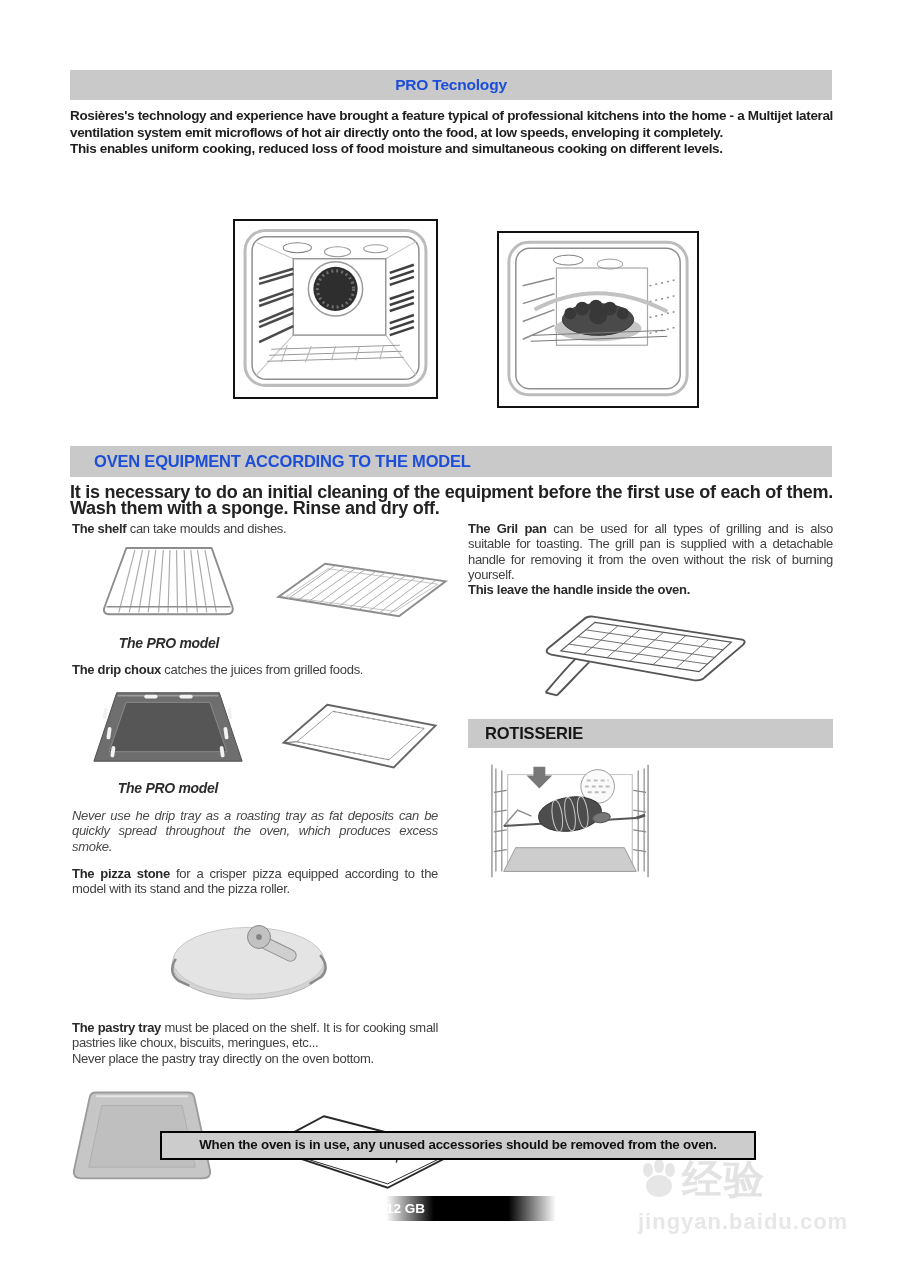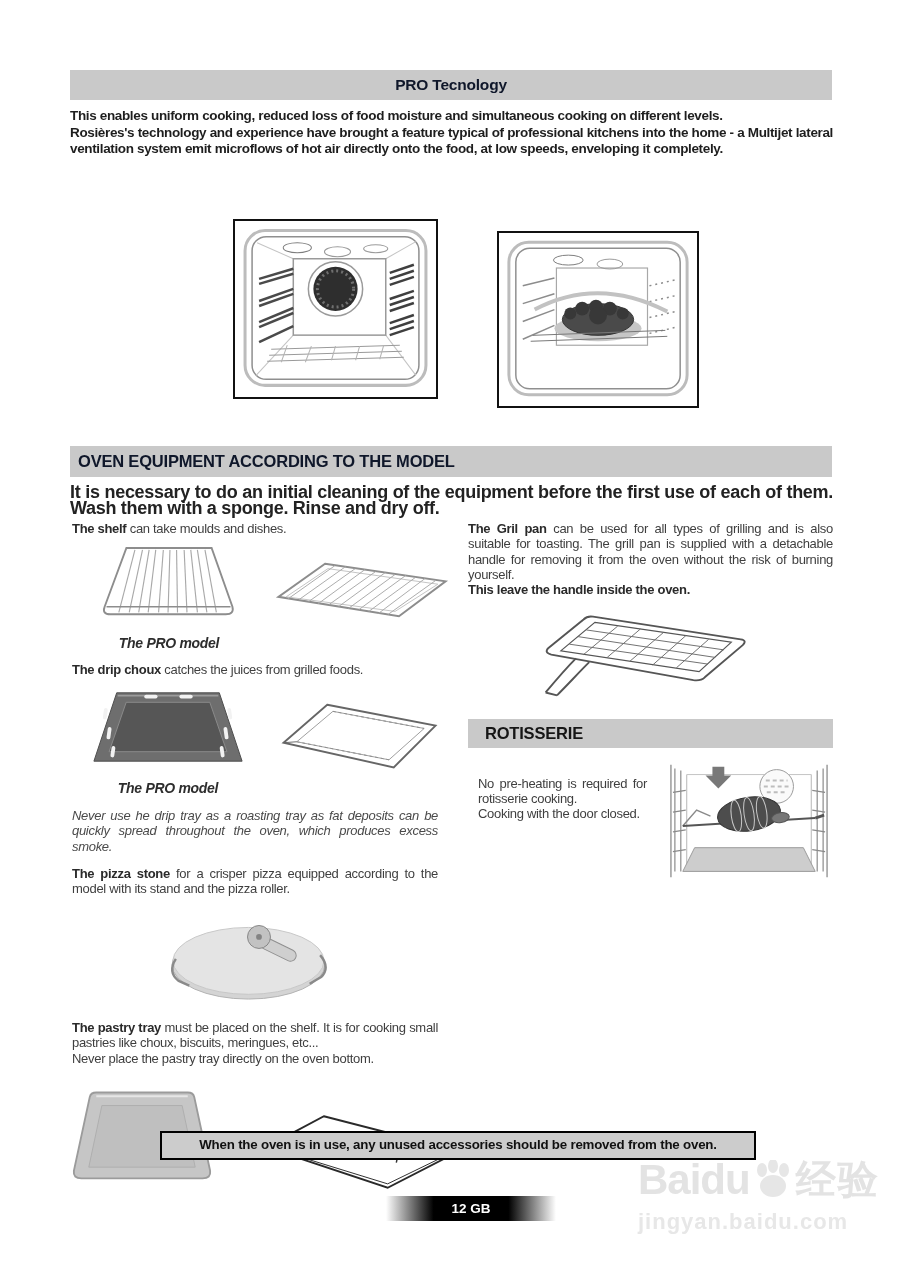--- a/index.html
+++ b/index.html
@@ -5,25 +5,25 @@
   :root{
     --bar-gray:#c9c9c9; --warning-bg:#cccccc; --text-dark:#1e1e1e;
     --text-body:#3f3f3f; --watermark-gray:#e3e3e3;
   }
   *{box-sizing:border-box;}
   html,body{margin:0;padding:0;background:#fff;}
   .page{position:relative;width:904px;height:1280px;background:#fff;overflow:hidden;
         font-family:"Liberation Sans","DejaVu Sans",sans-serif;color:var(--text-body);}
 
   
-  .bar{background:var(--bar-gray);font-weight:bold;color:#0f172a;}
+  .bar{background:var(--bar-gray);font-weight:bold;color:#1d4ed8;}
   .titlebar{position:absolute;left:70px;top:70px;width:762px;height:30px;
             text-align:center;line-height:30px;font-size:15.5px;letter-spacing:-0.2px;}
   .sectionbar{position:absolute;left:70px;top:446px;width:762px;height:31px;
-              line-height:31px;font-size:16.5px;padding-left:8px;letter-spacing:-0.2px;}
+              line-height:31px;font-size:16.5px;padding-left:24px;letter-spacing:-0.2px;}
 
   .intro{position:absolute;left:70px;top:108px;width:763px;
          font-weight:bold;color:var(--text-dark);font-size:13.5px;line-height:16.5px;
          letter-spacing:-0.35px;text-align:justify;}
   .intro p{margin:0;}
 
   .cleaning{position:absolute;left:70px;top:485px;width:763px;font-weight:bold;
             color:#222;font-size:18px;line-height:15.5px;letter-spacing:-0.3px;text-align:justify;}
 
   
@@ -52,40 +52,40 @@
   .rottext{width:188px;padding-left:10px;padding-top:6px;}
   .rottext p{margin:0 0 0 0;}
 
   
   .warningbox{position:absolute;left:160px;top:1131px;width:596px;height:29px;
               border:2px solid #000;background:var(--warning-bg);
               text-align:center;line-height:23px;font-weight:bold;color:#111;
               font-size:13.3px;letter-spacing:-0.2px;}
   .pagebadge{position:absolute;left:386px;top:1196px;width:170px;height:25px;
              background:linear-gradient(90deg,#ffffff 0%,#000 28%,#000 72%,#ffffff 100%);
-             color:#fff;font-weight:bold;font-size:13.5px;text-align:center;line-height:25px;}
+             color:#fff;font-weight:bold;font-size:13.5px;line-height:25px;}
 
   
   .watermark{position:absolute;left:638px;top:1152px;width:262px;color:var(--watermark-gray);
              font-weight:bold;user-select:none;}
   .wm-row{display:flex;align-items:center;gap:2px;}
   .wm-brand{font-size:42px;letter-spacing:-1px;}
   .wm-cn{font-size:40px;letter-spacing:2px;}
   .wm-domain{font-size:22px;letter-spacing:1px;margin-top:2px;color:#e7e7e7;}
 </style>
 </head>
 <body>
 
 <div class="page">
 
   <div class="bar titlebar">PRO Tecnology</div>
 
   <div class="intro">
+    <p>Rosières's technology and experience have brought a feature typical of professional kitchens into the home - a Multijet lateral ventilation system emit microflows of hot air directly onto the food, at low speeds, enveloping it completely.</p>
     <p>This enables uniform cooking, reduced loss of food moisture and simultaneous cooking on different levels.</p>
-    <p>Rosières's technology and experience have brought a feature typical of professional kitchens into the home - a Multijet lateral ventilation system emit microflows of hot air directly onto the food, at low speeds, enveloping it completely.</p>
   </div>
 
   <div class="ovenfig oven1">
     <svg viewBox="0 0 200 172">
       <rect x="10" y="8" width="180" height="154" rx="20" fill="none" stroke="#bcbcbc" stroke-width="3"></rect>
       <rect x="17" y="14" width="166" height="142" rx="14" fill="none" stroke="#8f8f8f" stroke-width="1.5"></rect>
       <line x1="22" y1="20" x2="58" y2="36" stroke="#c4c4c4"></line>
       <line x1="180" y1="19" x2="150" y2="36" stroke="#c4c4c4"></line>
       <line x1="21" y1="152" x2="58" y2="112" stroke="#c4c4c4"></line>
       <line x1="180" y1="152" x2="150" y2="112" stroke="#c4c4c4"></line>
@@ -311,24 +311,20 @@
         </g>
         <path d="M40,50 C28,62 18,74 8,86" fill="none" stroke="#555" stroke-width="2"></path>
         <path d="M54,54 C42,66 32,77 20,89" fill="none" stroke="#555" stroke-width="2"></path>
         <line x1="8" y1="86" x2="20" y2="89" stroke="#555" stroke-width="2"></line>
       </svg>
     </div>
 
     <div class="rotbar">ROTISSERIE</div>
 
     <div class="rotrow">
-      <div class="rottext">
-        <p>No pre-heating is required for rotisserie cooking.</p>
-        <p>Cooking with the door closed.</p>
-      </div>
       <div style="margin-left:18px;margin-top:-10px;">
         <svg width="168" height="122" viewBox="0 0 170 122">
           <line x1="6" y1="4" x2="6" y2="118" stroke="#9a9a9a" stroke-width="1.5"></line>
           <line x1="164" y1="4" x2="164" y2="118" stroke="#9a9a9a" stroke-width="1.5"></line>
           <line x1="22" y1="14" x2="22" y2="112" stroke="#b5b5b5"></line>
           <line x1="148" y1="14" x2="148" y2="112" stroke="#b5b5b5"></line>
           <line x1="22" y1="14" x2="148" y2="14" stroke="#c4c4c4"></line>
           <g stroke="#8a8a8a" stroke-width="1.2">
             <line x1="10" y1="8" x2="10" y2="112"></line>
               <line x1="16" y1="10" x2="16" y2="112"></line>
@@ -364,21 +360,20 @@
         </svg>
       </div>
     </div>
   </div>
 
   <div class="warningbox">When the oven is in use, any unused accessories should be removed from the oven.</div>
   <div class="pagebadge">12 GB</div>
 
   <div class="watermark">
     <div class="wm-row">
-      <span class="wm-brand">Baidu</span>
       <svg width="42" height="40" viewBox="0 0 42 40">
         <g fill="#e6e6e6">
           <ellipse cx="10" cy="10" rx="5" ry="7"></ellipse>
           <ellipse cx="21" cy="6" rx="5" ry="7"></ellipse>
           <ellipse cx="32" cy="10" rx="5" ry="7"></ellipse>
           <ellipse cx="21" cy="26" rx="13" ry="11"></ellipse>
         </g>
       </svg>
       <span class="wm-cn">经验</span>
     </div>

